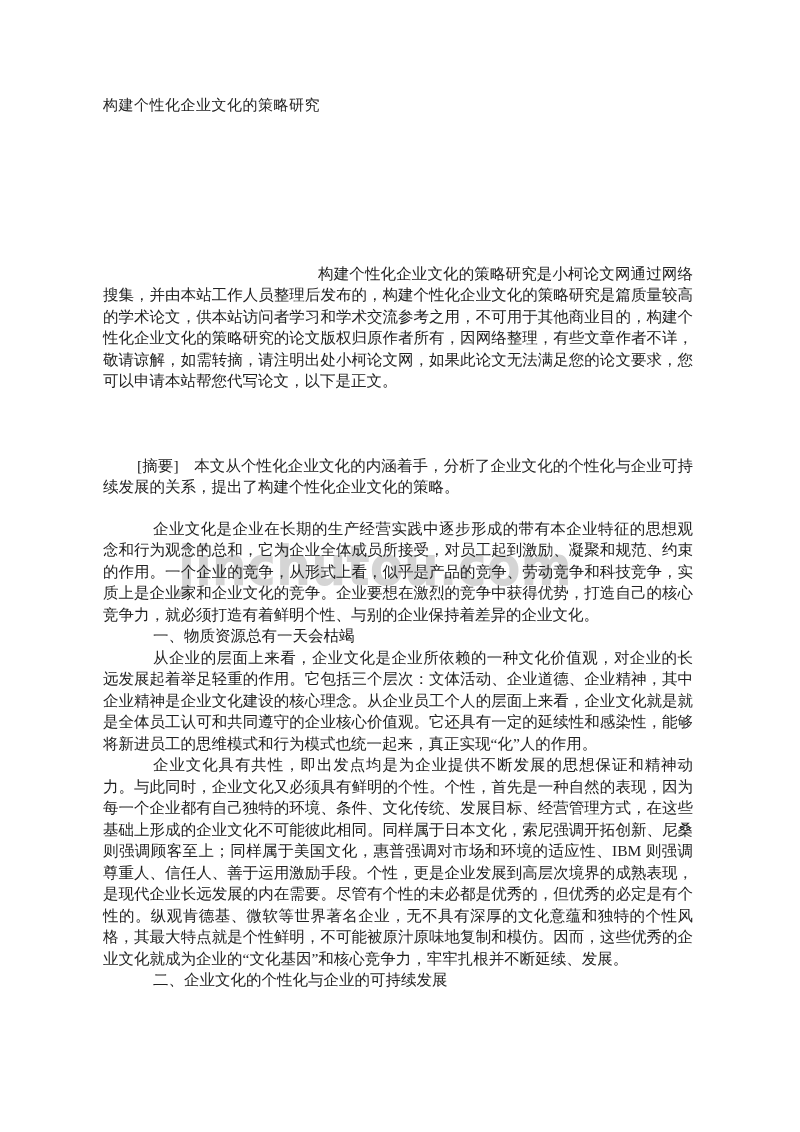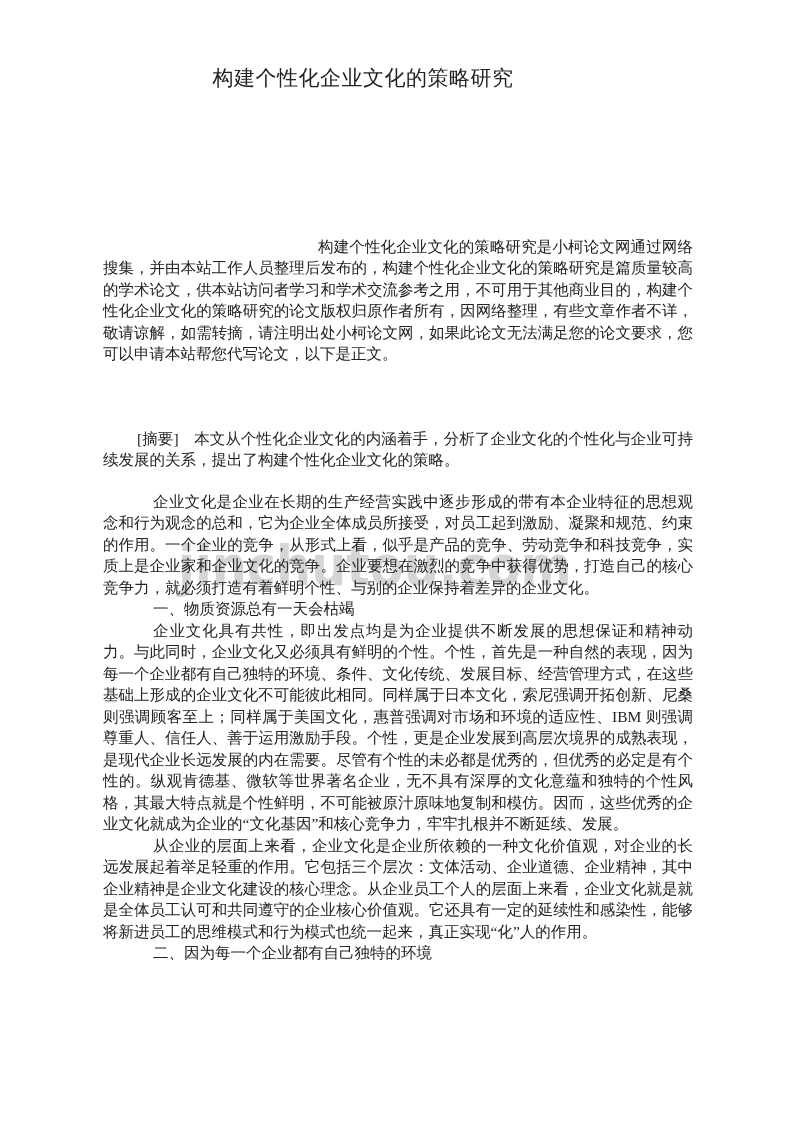--- a/index.html
+++ b/index.html
@@ -37,24 +37,24 @@
     left: 103px;
     top: 0;
     width: 590px;
     z-index: 1;
     color: #222222;
     font-size: 15.5px;
     line-height: 21.5px;
     text-align: justify;
   }
   .title {
-    margin-top: 68px;
+    margin-top: 95px;
     width: 520px;
-    text-align: center;
-    font-size: 21px;
+    text-align: left;
+    font-size: 15px;
     letter-spacing: 0.5px;
     white-space: nowrap;
   }
   .intro {
     margin-top: 146px;
     text-indent: 215px;
   }
   .abstract-block {
     margin-top: 63px;
   }
@@ -82,19 +82,19 @@
 
     <div class="intro">构建个性化企业文化的策略研究是小柯论文网通过网络搜集，并由本站工作人员整理后发布的，构建个性化企业文化的策略研究是篇质量较高的学术论文，供本站访问者学习和学术交流参考之用，不可用于其他商业目的，构建个性化企业文化的策略研究的论文版权归原作者所有，因网络整理，有些文章作者不详，敬请谅解，如需转摘，请注明出处小柯论文网，如果此论文无法满足您的论文要求，您可以申请本站帮您代写论文，以下是正文。</div>
 
     <div class="abstract-block">
       <div class="abstract-line">[摘要]　本文从个性化企业文化的内涵着手，分析了企业文化的个性化与企业可持续发展的关系，提出了构建个性化企业文化的策略。</div>
     </div>
 
     <div class="body-blocks">
       <p class="para">企业文化是企业在长期的生产经营实践中逐步形成的带有本企业特征的思想观念和行为观念的总和，它为企业全体成员所接受，对员工起到激励、凝聚和规范、约束的作用。一个企业的竞争，从形式上看，似乎是产品的竞争、劳动竞争和科技竞争，实质上是企业家和企业文化的竞争。企业要想在激烈的竞争中获得优势，打造自己的核心竞争力，就必须打造有着鲜明个性、与别的企业保持着差异的企业文化。</p>
       <p class="heading">一、物质资源总有一天会枯竭</p>
+      <p class="para">从企业的层面上来看，企业文化是企业所依赖的一种文化价值观，对企业的长远发展起着举足轻重的作用。它包括三个层次：文体活动、企业道德、企业精神，其中企业精神是企业文化建设的核心理念。从企业员工个人的层面上来看，企业文化就是就是全体员工认可和共同遵守的企业核心价值观。它还具有一定的延续性和感染性，能够将新进员工的思维模式和行为模式也统一起来，真正实现“化”人的作用。</p>
       <p class="para">企业文化具有共性，即出发点均是为企业提供不断发展的思想保证和精神动力。与此同时，企业文化又必须具有鲜明的个性。个性，首先是一种自然的表现，因为每一个企业都有自己独特的环境、条件、文化传统、发展目标、经营管理方式，在这些基础上形成的企业文化不可能彼此相同。同样属于日本文化，索尼强调开拓创新、尼桑则强调顾客至上；同样属于美国文化，惠普强调对市场和环境的适应性、IBM 则强调尊重人、信任人、善于运用激励手段。个性，更是企业发展到高层次境界的成熟表现，是现代企业长远发展的内在需要。尽管有个性的未必都是优秀的，但优秀的必定是有个性的。纵观肯德基、微软等世界著名企业，无不具有深厚的文化意蕴和独特的个性风格，其最大特点就是个性鲜明，不可能被原汁原味地复制和模仿。因而，这些优秀的企业文化就成为企业的“文化基因”和核心竞争力，牢牢扎根并不断延续、发展。</p>
-      <p class="para">从企业的层面上来看，企业文化是企业所依赖的一种文化价值观，对企业的长远发展起着举足轻重的作用。它包括三个层次：文体活动、企业道德、企业精神，其中企业精神是企业文化建设的核心理念。从企业员工个人的层面上来看，企业文化就是就是全体员工认可和共同遵守的企业核心价值观。它还具有一定的延续性和感染性，能够将新进员工的思维模式和行为模式也统一起来，真正实现“化”人的作用。</p>
-      <p class="heading">二、因为每一个企业都有自己独特的环境</p>
+      <p class="heading">二、企业文化的个性化与企业的可持续发展</p>
     </div>
 
   </div>
 </div>
 
 </body></html>

